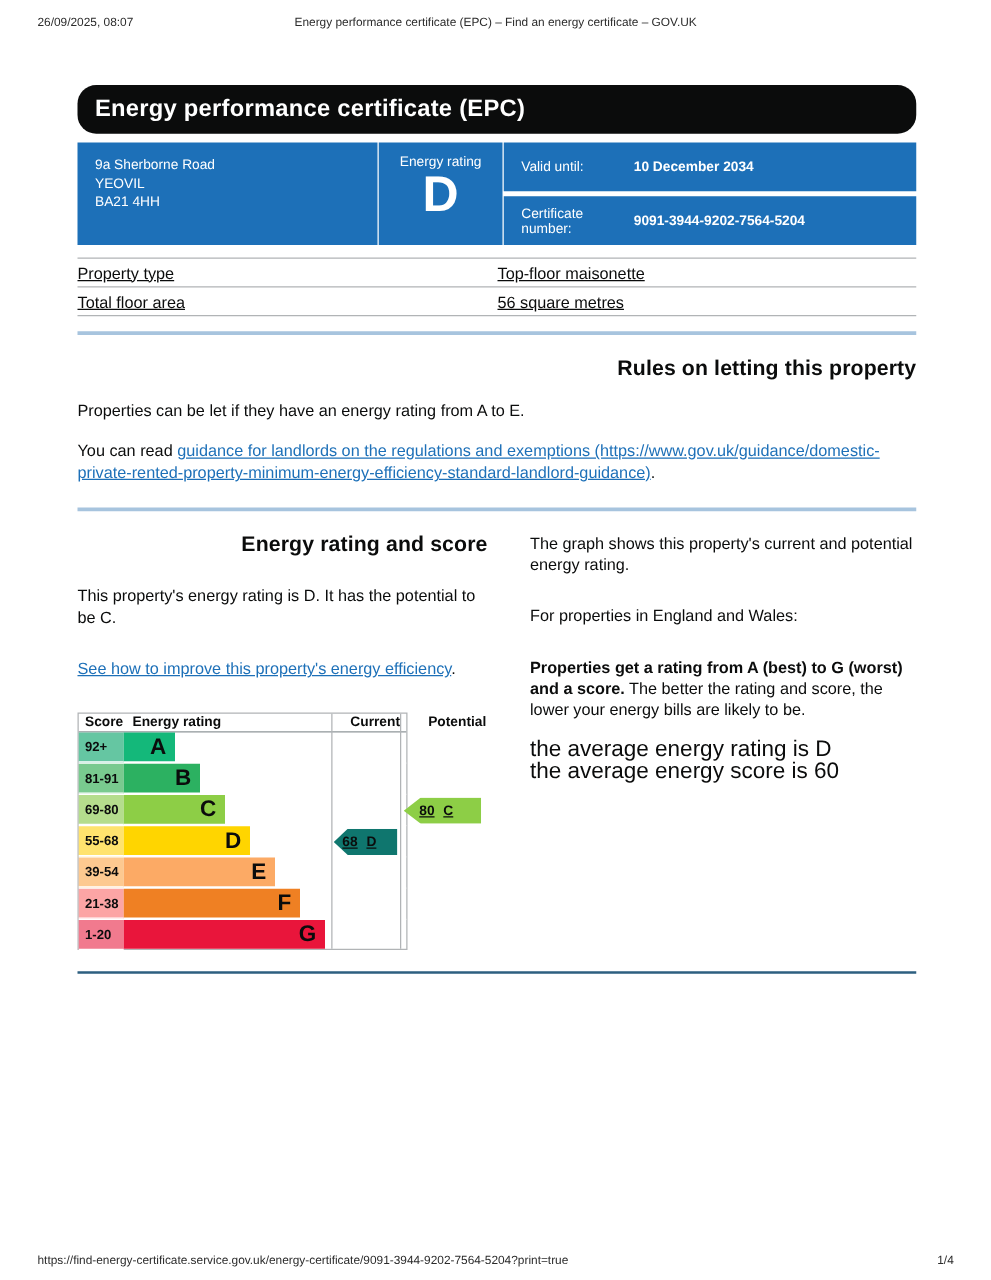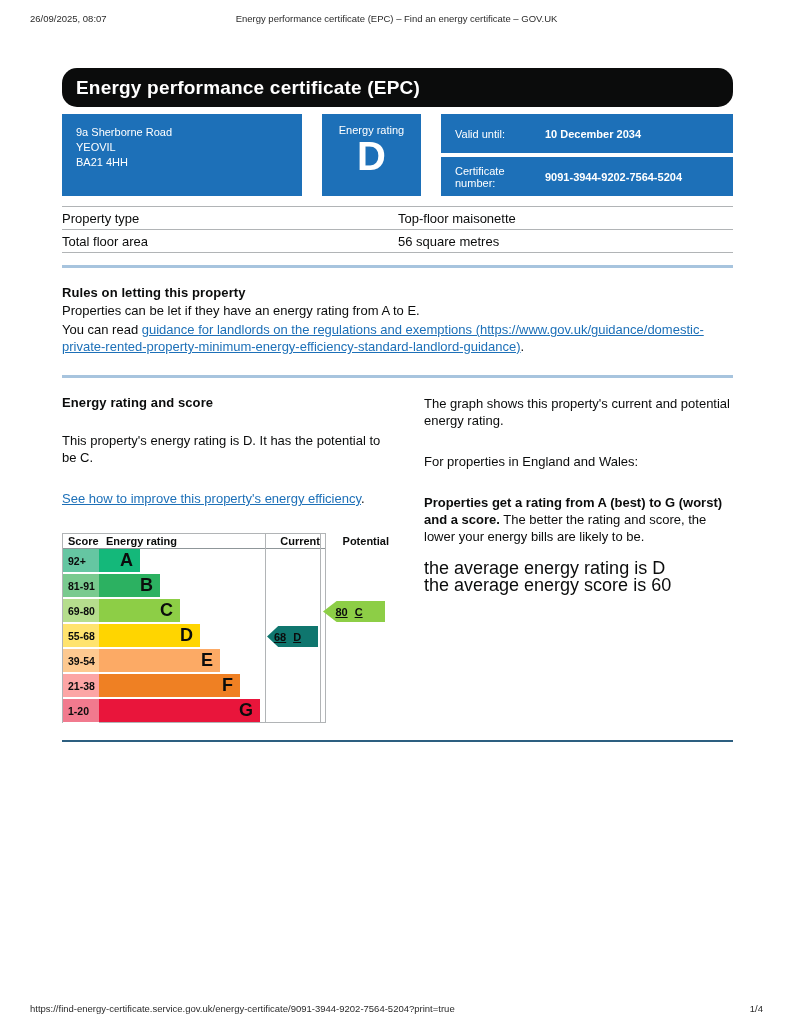--- a/index.html
+++ b/index.html
@@ -34,52 +34,53 @@
     padding-left: 14px;
     font-size: 19px; font-weight: bold;
     letter-spacing: 0.2px;
     border-radius: 15px;
   }
   
   .summary {
     margin-top: 7px;
     display: grid;
     grid-template-columns: 240px 99px 1fr;
-    gap: 20px;
+    gap: 1px;
     height: 82px;
   }
   .summary .cell { background: #1d70b8; color: #ffffff; }
   .addr { padding: 11px 14px; font-size: 11px; line-height: 15px; }
   .rating-cell { display: flex; flex-direction: column; align-items: center; padding-top: 10px; }
   .rating-cell .lbl { font-size: 11px; }
   .rating-cell .big { font-size: 40px; font-weight: bold; line-height: 44px; margin-top: -2px; }
   .kv-col { display: flex; flex-direction: column; gap: 4px; background: transparent !important; }
   .kv-row {
     background: #1d70b8; color: #fff; flex: 1;
     display: flex; align-items: center;
     padding-left: 14px; font-size: 11px;
   }
   .kv-row .k { width: 90px; flex: 0 0 90px; }
   .kv-row .v { font-weight: bold; }
   
-  .facts { margin-top: 10px; border-top: 1px solid #b1b4b6; font-size: 13px; }
+  .facts { margin-top: 10px; border-top: 1px solid #b1b4b6; font-size: 13px; text-decoration: underline; }
   .facts .frow {
     display: flex; height: 23px; align-items: center;
     border-bottom: 1px solid #b1b4b6;
   }
   .facts .fl { width: 336px; }
   .facts .fv { flex: 1; }
   
   .hr-blue { border: none; border-top: 3px solid #a7c4de; margin: 12px 0 0 0; }
   .hr-dark { border: none; border-top: 2px solid #2d5f80; margin: 0; }
   h2.sec {
-    font-size: 13px; font-weight: bold; letter-spacing: 0.1px;
+    font-size: 17px; font-weight: bold; letter-spacing: 0.1px;
     margin-top: 17px;
-  }
-  p.body-p { font-size: 13px; line-height: 17px; margin-top: 2px; }
+    text-align: right;
+  }
+  p.body-p { font-size: 13px; line-height: 17px; margin-top: 15px; }
   a.gov-link { color: #1d70b8; text-decoration: underline; }
   
   .rating-grid { display: grid; grid-template-columns: 328px 309px; column-gap: 34px; margin-top: 17px; }
   .rcol p.body-p:first-child { margin-top: 0; }
   .lcol h2.sec { margin-top: 0; }
   .lcol .improve { display: inline-block; margin-top: 24px; font-size: 13px; line-height: 17px; }
   .avg-lines { font-size: 18px; line-height: 17px; margin-top: 15px; }
   
   .epc-graph {
     position: relative; margin-top: 26px;

